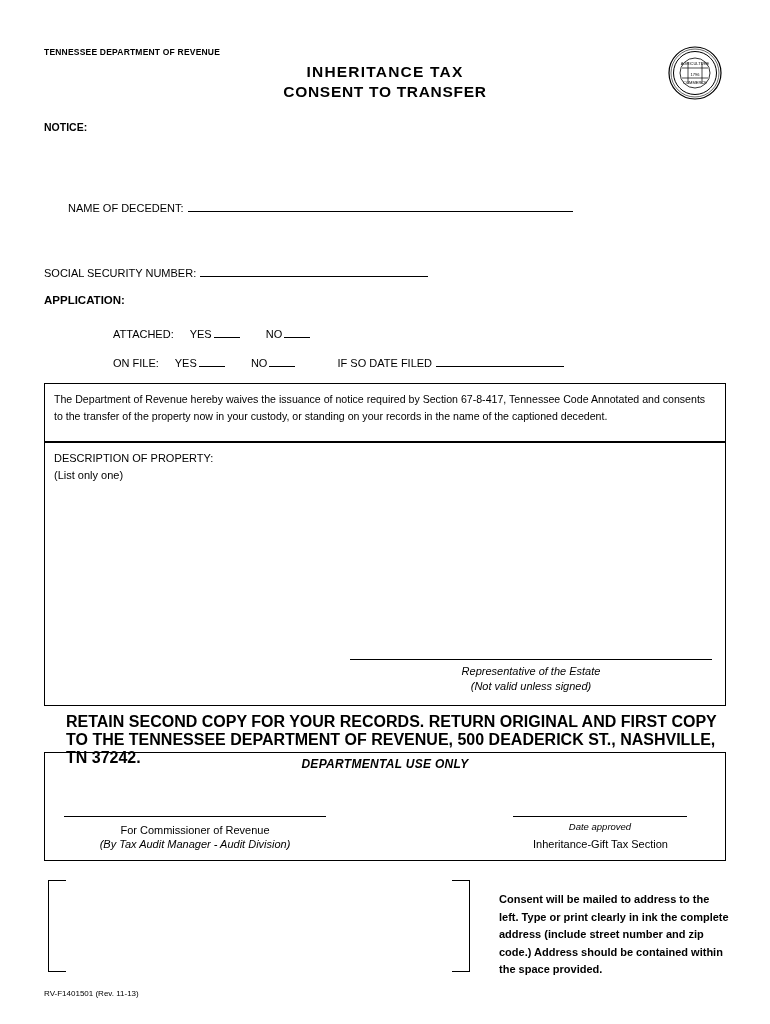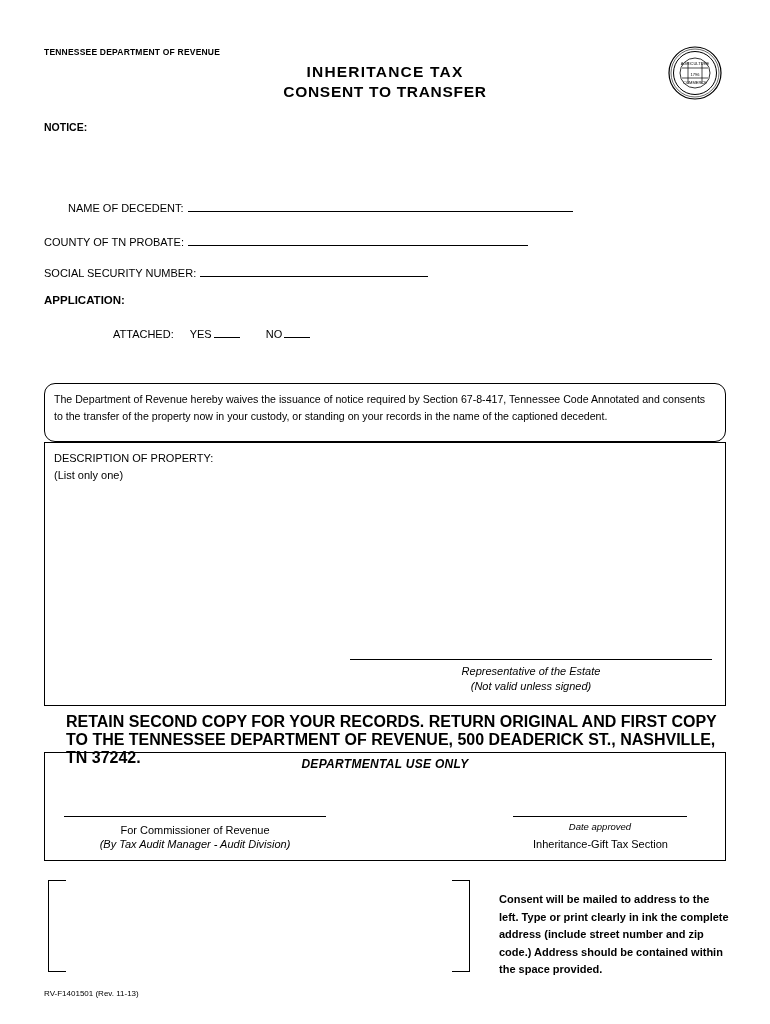--- a/index.html
+++ b/index.html
@@ -115,21 +115,20 @@
     box-sizing: border-box;
   }
   .waiver-box {
     left: 44px;
     top: 383px;
     width: 682px;
     height: 59px;
     padding: 7px 9px 0 9px;
     font-size: 10.6px;
     line-height: 16.5px;
-    border-radius: 11px;
   }
   .property-box {
     left: 44px;
     top: 442px;
     width: 682px;
     height: 264px;
   }
   .prop-label {
     position: absolute;
     left: 54px;
@@ -304,38 +303,44 @@
       </g>
     </svg>
   </div>
 
   <div class="notice-label">NOTICE:</div>
 
   <div class="field" style="left:44px; top:200px;margin-left:24px;">
     <span class="lbl">NAME OF DECEDENT:</span><span class="rule" style="width:385px;"></span>
   </div>
 
-  <div class="field" style="left:44px; top:234px;">
-    <span class="lbl">COUNTY OF TN PROBATE:</span><span class="rule" style="width:340px;"></span>
-  </div>
 
   <div class="field" style="left:44px; top:265px;">
     <span class="lbl">SOCIAL SECURITY NUMBER:</span><span class="rule" style="width:228px;"></span>
   </div>
 
   <div class="app-label">APPLICATION:</div>
 
   <div class="sub-field" style="left:113px; top:326px;">
     <span>ATTACHED:</span>
     <span style="display:inline-block;width:10px;"></span>
     <span>YES</span><span class="blank-short"></span>
     <span style="display:inline-block;width:18px;"></span>
     <span>NO</span><span class="blank-short"></span>
   </div>
 
+  <div class="sub-field" style="left:113px; top:355px;">
+    <span>ON FILE:</span>
+    <span style="display:inline-block;width:10px;"></span>
+    <span>YES</span><span class="blank-short"></span>
+    <span style="display:inline-block;width:18px;"></span>
+    <span>NO</span><span class="blank-short"></span>
+    <span style="display:inline-block;width:34px;"></span>
+    <span>IF SO DATE FILED</span><span class="rule" style="width:128px;"></span>
+  </div>
 
   <div class="box waiver-box">
     <span>The Department of Revenue hereby waives the issuance of notice required by Section 67-8-417, Tennessee Code Annotated and consents to the transfer of the property now in your custody, or standing on your records in the name of the captioned decedent.</span>
   </div>
 
   <div class="box property-box"></div>
   <div class="prop-label">
     <div>DESCRIPTION OF PROPERTY:</div>
     <div>(List only one)</div>
   </div>

